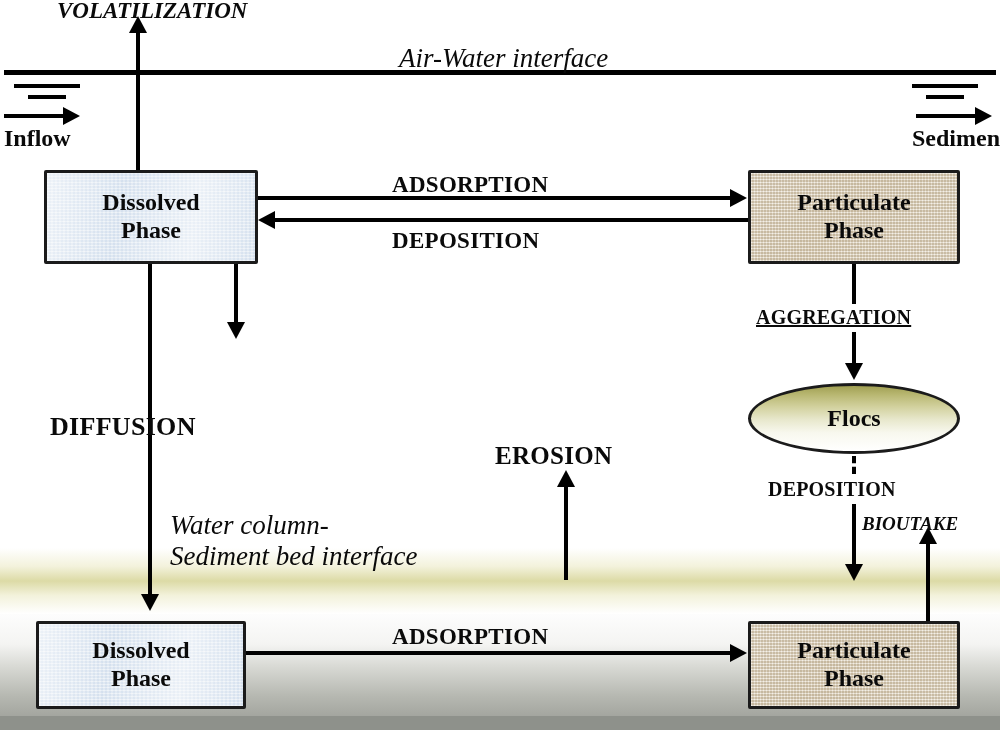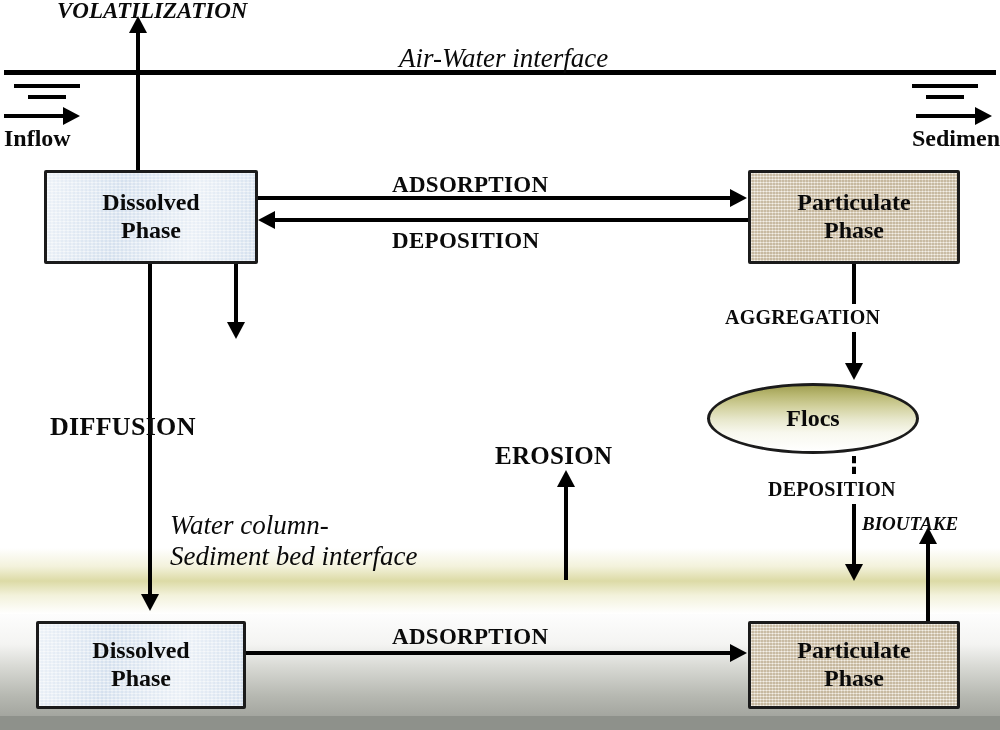--- a/index.html
+++ b/index.html
@@ -256,25 +256,25 @@
   <div class="lbl lbl-caps" style="left:392px; top:228px;">DEPOSITION</div>
 
   <div class="vline" style="left:234px; top:264px; width:4px; height:60px;"></div>
   <div class="arrowhead ah-down" style="left:227px; top:322px;"></div>
 
   <div class="vline" style="left:148px; top:264px; height:332px;"></div>
   <div class="arrowhead ah-down" style="left:141px; top:594px;"></div>
   <div class="lbl lbl-caps" style="left:50px; top:412px; font-size:26px;">DIFFUSION</div>
 
   <div class="vline" style="left:852px; top:264px; height:40px;"></div>
-  <div class="lbl lbl-caps-sm" style="left:725px; top:306px;">AGGREGATION</div>
+  <div class="lbl lbl-caps-sm" style="left:756px; top:306px;text-decoration:underline;">AGGREGATION</div>
   <div class="vline" style="left:852px; top:332px; height:33px;"></div>
   <div class="arrowhead ah-down" style="left:845px; top:363px;"></div>
 
-  <div class="ellipse" style="left:707px; top:383px; width:212px; height:71px;">
+  <div class="ellipse" style="left:748px; top:383px; width:212px; height:71px;">
     <span>Flocs</span>
   </div>
 
   <div class="vline-dash" style="left:852px; top:456px; height:18px;"></div>
   <div class="lbl lbl-caps-sm" style="left:768px; top:478px;">DEPOSITION</div>
   <div class="vline" style="left:852px; top:504px; height:62px;"></div>
   <div class="arrowhead ah-down" style="left:845px; top:564px;"></div>
 
   <div class="vline" style="left:926px; top:540px; height:100px;"></div>
   <div class="arrowhead ah-up" style="left:919px; top:527px;"></div>

